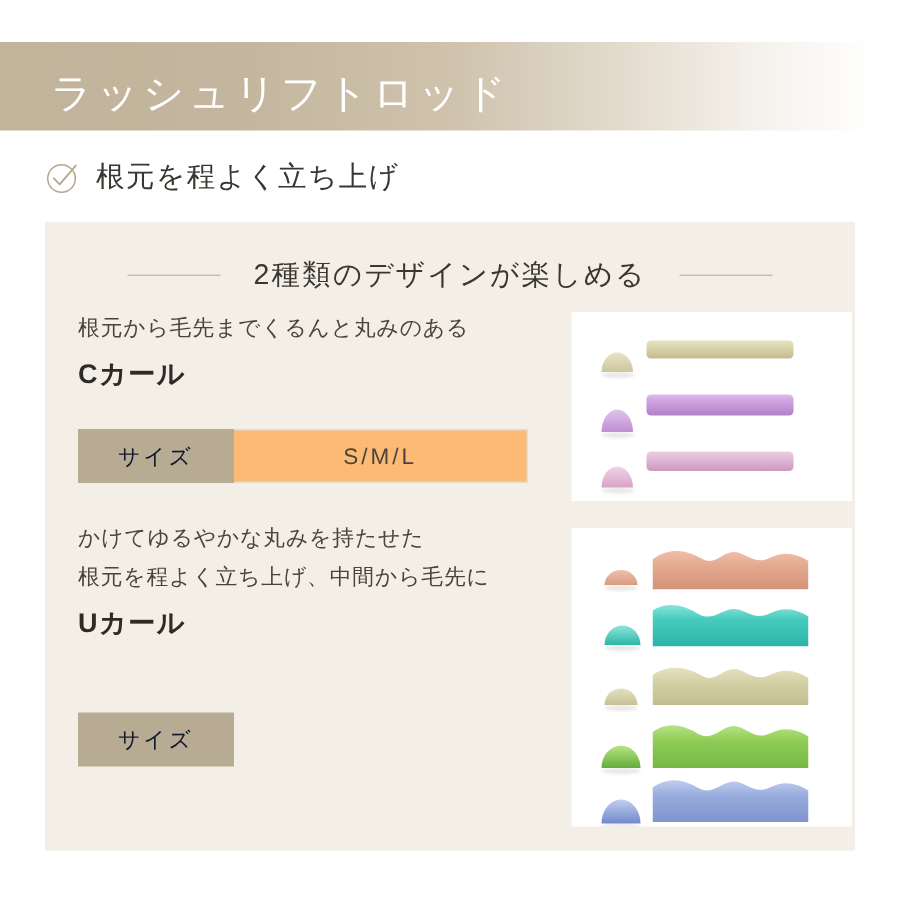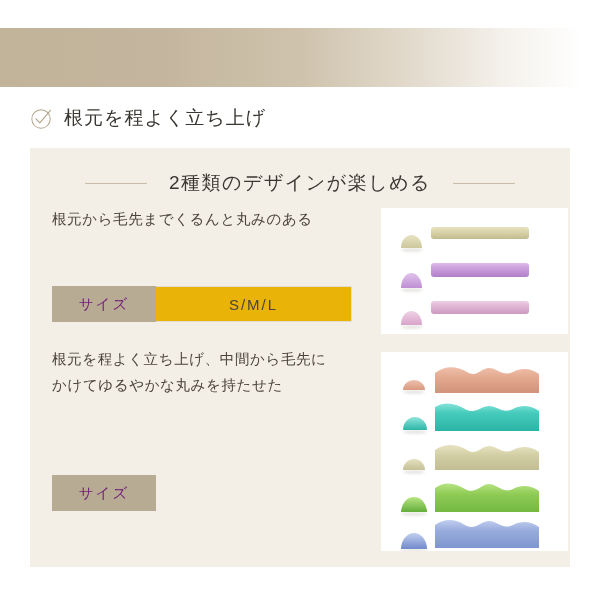--- a/index.html
+++ b/index.html
@@ -54,45 +54,46 @@
   .desc-line{font-size:14.5px;color:#4a443c;line-height:26px;letter-spacing:.6px;white-space:nowrap;}
   .desc-name{font-size:18px;color:#2e2a25;font-weight:bold;line-height:30px;letter-spacing:1px;margin-top:2px;}
 
   
   .size-table{position:absolute;left:22px;display:flex;height:36px;}
   .size-table-c{top:80px;}
   .size-table-u{top:129px;}
   .size-label{
     width:104px;height:36px;background:#b8ab94;
     display:flex;align-items:center;justify-content:center;
-    color:#701a75;font-size:14.5px;letter-spacing:2px;
+    color:#0f172a;font-size:14.5px;letter-spacing:2px;
     box-sizing:border-box;
   }
   .size-value{
-    width:196px;height:36px;background:#eab308;border:1px solid #e3ddd0;
+    width:196px;height:36px;background:#fdba74;border:1px solid #e3ddd0;
     border-left:none;box-sizing:border-box;
     display:flex;align-items:center;justify-content:center;
     color:#4a443c;font-size:15px;letter-spacing:2px;
   }
 
   
   .panel{position:absolute;background:#ffffff;overflow:hidden;}
   .panel-c{left:351px;top:60px;width:187px;height:126px;}
   .panel-u{left:351px;top:204px;width:187px;height:199px;}
   .dome{position:absolute;border-radius:50% 50% 0 0 / 100% 100% 0 0;}
   .rod{position:absolute;border-radius:3px;}
   .rod-wave{position:absolute;}
   .shadow{position:absolute;background:rgba(120,110,95,.16);border-radius:50%;filter:blur(1.2px);}
 </style>
 </head>
 <body>
 
 <div class="page">
 
   <div class="header-band"></div>
+  <div class="header-title">ラッシュリフトロッド</div>
 
   <div class="sub-row">
     <span class="check-icon">
       <svg viewBox="0 0 24 24" width="23" height="23">
         <circle cx="11.5" cy="12.5" r="9.6" fill="none" stroke="#b5a68e" stroke-width="1.05"></circle>
         <path d="M6.2 12.4 L10.2 16.6 L21.4 3.6" fill="none" stroke="#b5a68e" stroke-width="1.25" stroke-linecap="round" stroke-linejoin="round"></path>
       </svg>
     </span>
     <span class="sub-text">根元を程よく立ち上げ</span>
   </div>
@@ -101,20 +102,21 @@
 
     <div class="section-head">
       <span class="rule"></span>
       <span class="section-title">2種類のデザインが楽しめる</span>
       <span class="rule"></span>
     </div>
 
     <div class="block block-c">
       <div class="desc">
         <div class="desc-line">根元から毛先までくるんと丸みのある</div>
+        <div class="desc-name">Cカール</div>
       </div>
       <div class="size-table size-table-c">
         <div class="size-label">サイズ</div>
         <div class="size-value">S/M/L</div>
       </div>
     </div>
 
     <div class="panel panel-c">
 
       <span class="shadow" style="left:20px;top:40px;width:22px;height:4px;"></span>
@@ -125,22 +127,23 @@
       <span class="dome" style="left:20px;top:65px;width:21px;height:15px;background:linear-gradient(to bottom,#e0c4ec,#bf8ed3);"></span>
       <span class="rod" style="left:50px;top:55px;width:98px;height:14px;background:linear-gradient(to bottom,#ddbdec 0%,#cfa3e0 30%,#c091d4 65%,#b180c6 100%);"></span>
 
       <span class="shadow" style="left:20px;top:117px;width:22px;height:4px;"></span>
       <span class="dome" style="left:20px;top:103px;width:21px;height:14px;background:linear-gradient(to bottom,#efd3e6,#d8a3ca);"></span>
       <span class="rod" style="left:50px;top:93px;width:98px;height:13px;background:linear-gradient(to bottom,#edcfe4 0%,#e3bbd8 32%,#d8a9cc 68%,#cb9abf 100%);"></span>
     </div>
 
     <div class="block block-u">
       <div class="desc">
+        <div class="desc-line">かけてゆるやかな丸みを持たせた</div>
         <div class="desc-line">根元を程よく立ち上げ、中間から毛先に</div>
-        <div class="desc-line">かけてゆるやかな丸みを持たせた</div>
+        <div class="desc-name">Uカール</div>
       </div>
       <div class="size-table size-table-u">
         <div class="size-label">サイズ</div>
       </div>
     </div>
 
     <div class="panel panel-u">
 
       <span class="shadow" style="left:22px;top:38px;width:22px;height:4px;"></span>
       <span class="dome" style="left:22px;top:28px;width:22px;height:10px;background:linear-gradient(to bottom,#eec0ac,#d99a80);"></span>

